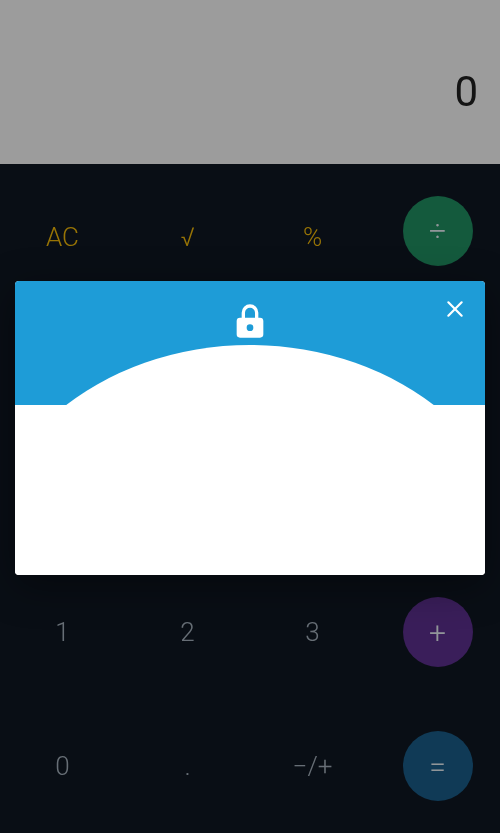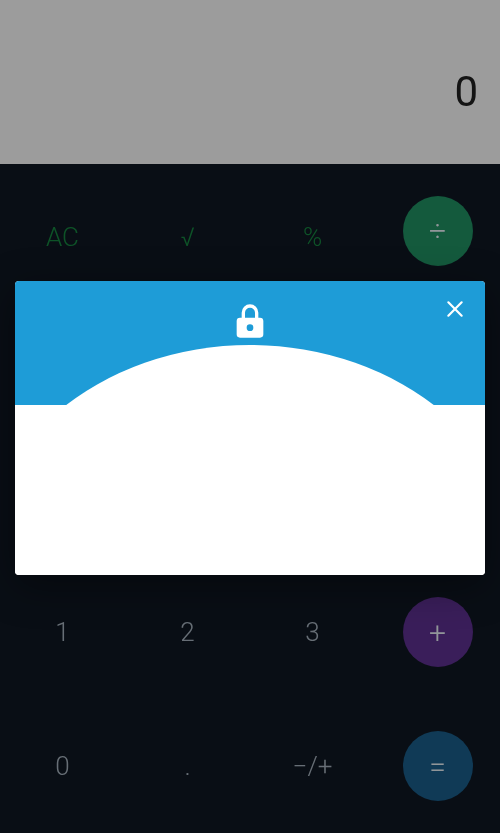--- a/index.html
+++ b/index.html
@@ -2,21 +2,21 @@
 <html><head>
 <meta charset="utf-8">
 <style>
   * { box-sizing: border-box; margin: 0; padding: 0; }
   html, body { width: 500px; height: 833px; overflow: hidden; font-family: -apple-system, "Segoe UI", Roboto, sans-serif; }
   .screen { position: relative; width: 500px; height: 833px; background: #0e1621; }
   .display { width: 100%; height: 164px; background: #f0f0f0; display: flex; align-items: flex-end; justify-content: flex-end; padding: 0 22px 48px 0; }
   .display-value { font-size: 42px; color: #202020; font-weight: 400; }
   .keypad { width: 100%; height: calc(833px - 164px); background: #0e1621; display: grid; grid-template-columns: repeat(4,1fr); grid-template-rows: repeat(5,1fr); }
   .key { display: flex; align-items: center; justify-content: center; font-size: 26px; color: #9faab5; font-weight: 300; user-select: none; }
-  .key.func { color: #15803d; margin-top: 12px; }
+  .key.func { color: #eab308; margin-top: 12px; }
   .opbtn { width: 70px; height: 70px; border-radius: 50%; display: flex; align-items: center; justify-content: center; }
   .op-div { background: #1f8a5f; }
   .op-mul { background: #344452; }
   .op-sub { background: #344452; }
   .op-add { background: #5a2e8a; }
   .op-eq  { background: #195a85; }
   .opglyph { color: #dfe6ec; font-size: 30px; font-weight: 300; }
   .backdrop { position: absolute; inset: 0; background: rgba(0,0,0,.35); }
   .dialog { position: absolute; left: 15px; right: 15px; top: 281px; background: #fff; border-radius: 4px; overflow: hidden; box-shadow: 0 10px 40px rgba(0,0,0,.4); }
   .dlg-header { position: relative; height: 124px; background: #1e9cd7; }

